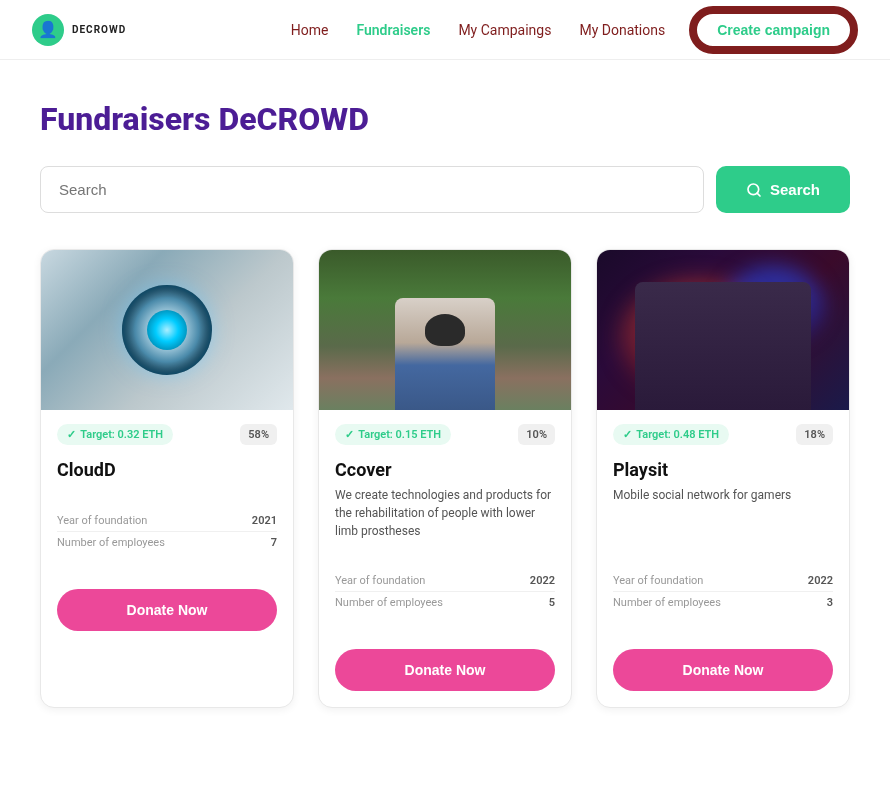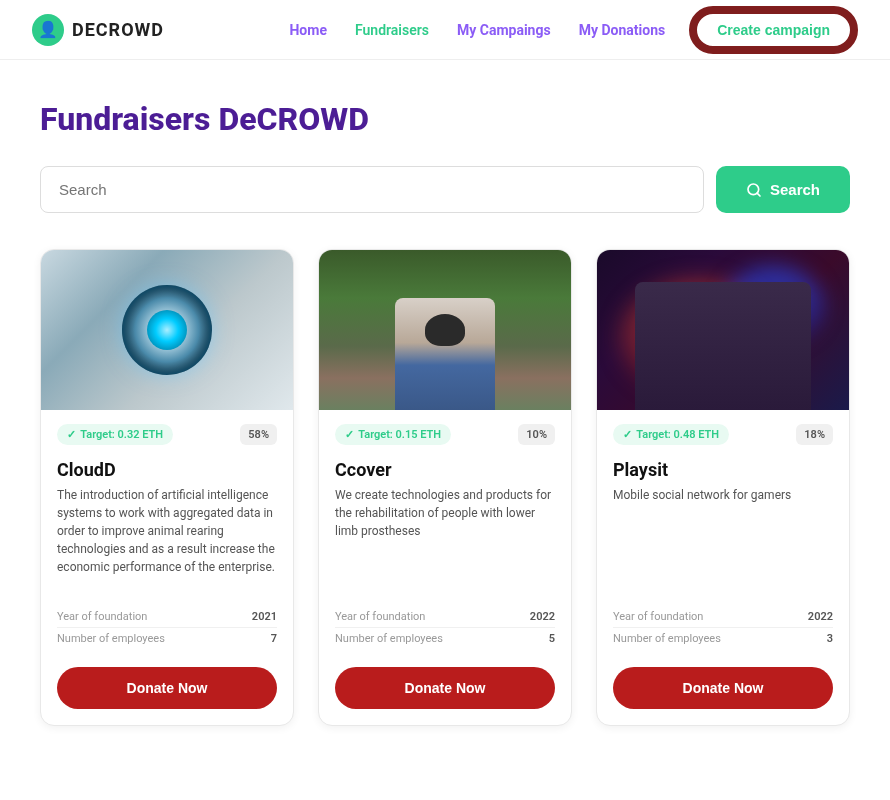--- a/index.html
+++ b/index.html
@@ -29,36 +29,35 @@
       width: 32px; height: 32px;
       background: #2ecc8a;
       border-radius: 50%;
       display: flex; align-items: center; justify-content: center;
       color: #fff;
       font-size: 16px;
       font-weight: bold;
     }
     .logo-text {
       font-weight: 700;
-      font-size: 18px;
+      font-size: 10px;
       color: #222;
       letter-spacing: 1px;
     }
     .nav-links {
       display: flex;
       align-items: center;
       gap: 28px;
       list-style: none;
       margin-right: 24px;
     }
     .nav-links a {
       text-decoration: none;
-      color: #8b5cf6;
+      color: #7f1d1d;
       font-size: 14px;
-      font-weight: bold;
     }
     .nav-links a.active {
       color: #2ecc8a;
       font-weight: 600;
     }
     .create-campaign-btn {
       border: 8px solid #7f1d1d;
       background: transparent;
       color: #2ecc8a;
       padding: 8px 20px;
@@ -271,22 +270,22 @@
       border-bottom: 1px solid #f0f0f0;
     }
     .meta-row:last-of-type {
       border-bottom: none;
     }
     .meta-value {
       font-weight: 600;
       color: #555;
     }
     .donate-btn {
-      margin-top: 12px;
-      background: #b91c1c;
+      margin-top: 30px;
+      background: #ec4899;
       color: #fff;
       border: none;
       border-radius: 30px;
       padding: 13px;
       font-size: 14px;
       font-weight: 700;
       cursor: pointer;
       width: 100%;
     }
   </style>
@@ -327,21 +326,20 @@
       <div class="card-image img-robot"></div>
       <div class="card-body">
         <div class="target-row">
           <span class="target-badge">
             <span class="check">✓</span>
             <span>Target: 0.32 ETH</span>
           </span>
           <span class="percent-badge">58%</span>
         </div>
         <div class="card-title">CloudD</div>
-        <div class="card-desc">The introduction of artificial intelligence systems to work with aggregated data in order to improve animal rearing technologies and as a result increase the economic performance of the enterprise.</div>
         <div class="card-meta">
           <div class="meta-row">
             <span>Year of foundation</span>
             <span class="meta-value">2021</span>
           </div>
           <div class="meta-row">
             <span>Number of employees</span>
             <span class="meta-value">7</span>
           </div>
         </div>

